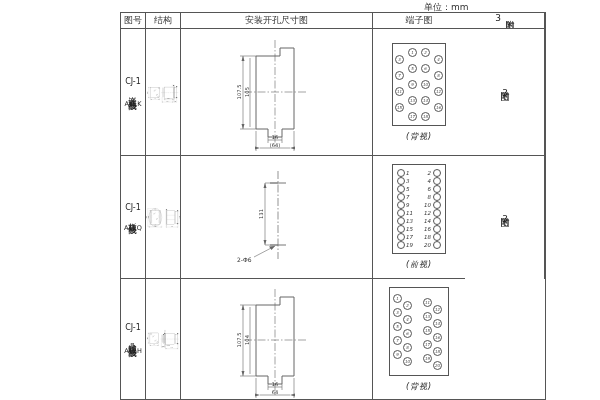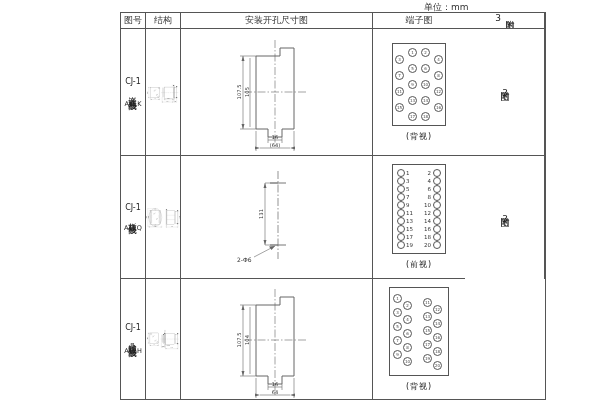--- a/index.html
+++ b/index.html
@@ -14,21 +14,21 @@
   .c.lc{border-right:none;}
   .c.lr{border-bottom:none;}
   .hdr{font-size:9px;color:#333;white-space:nowrap;}
   .vtext{writing-mode:vertical-rl;text-orientation:upright;letter-spacing:2px;font-size:9px;color:#222;}
   .struct{display:flex;flex-direction:column;align-items:center;gap:4px;padding:3px 0;}
   .struct .model{font-size:8px;}
   .struct .desc{writing-mode:vertical-rl;text-orientation:upright;font-size:8.5px;letter-spacing:1px;}
   .struct .code{font-size:6.5px;}
   svg{display:block;}
   svg text{fill:#333;stroke:none;font-family:"DejaVu Sans","Liberation Sans",sans-serif;}
-  .tcell{display:flex;flex-direction:column;align-items:center;justify-content:center;}
+  .tcell{display:flex;flex-direction:column;align-items:center;justify-content:center;font-style:italic;}
   .tbox{position:relative;border:1px solid #555;background:#fff;}
   .term{position:absolute;border:1px solid #555;border-radius:50%;box-sizing:border-box;
         font-size:4px;color:#444;text-align:center;overflow:hidden;}
   .tnum{position:absolute;white-space:pre;font-size:5.5px;line-height:8px;color:#333;width:12px;}
   .tview-label{font-size:8px;margin-top:5px;letter-spacing:1px;color:#222;}
 </style>
 </head>
 <body>
 
 <div id="page">

